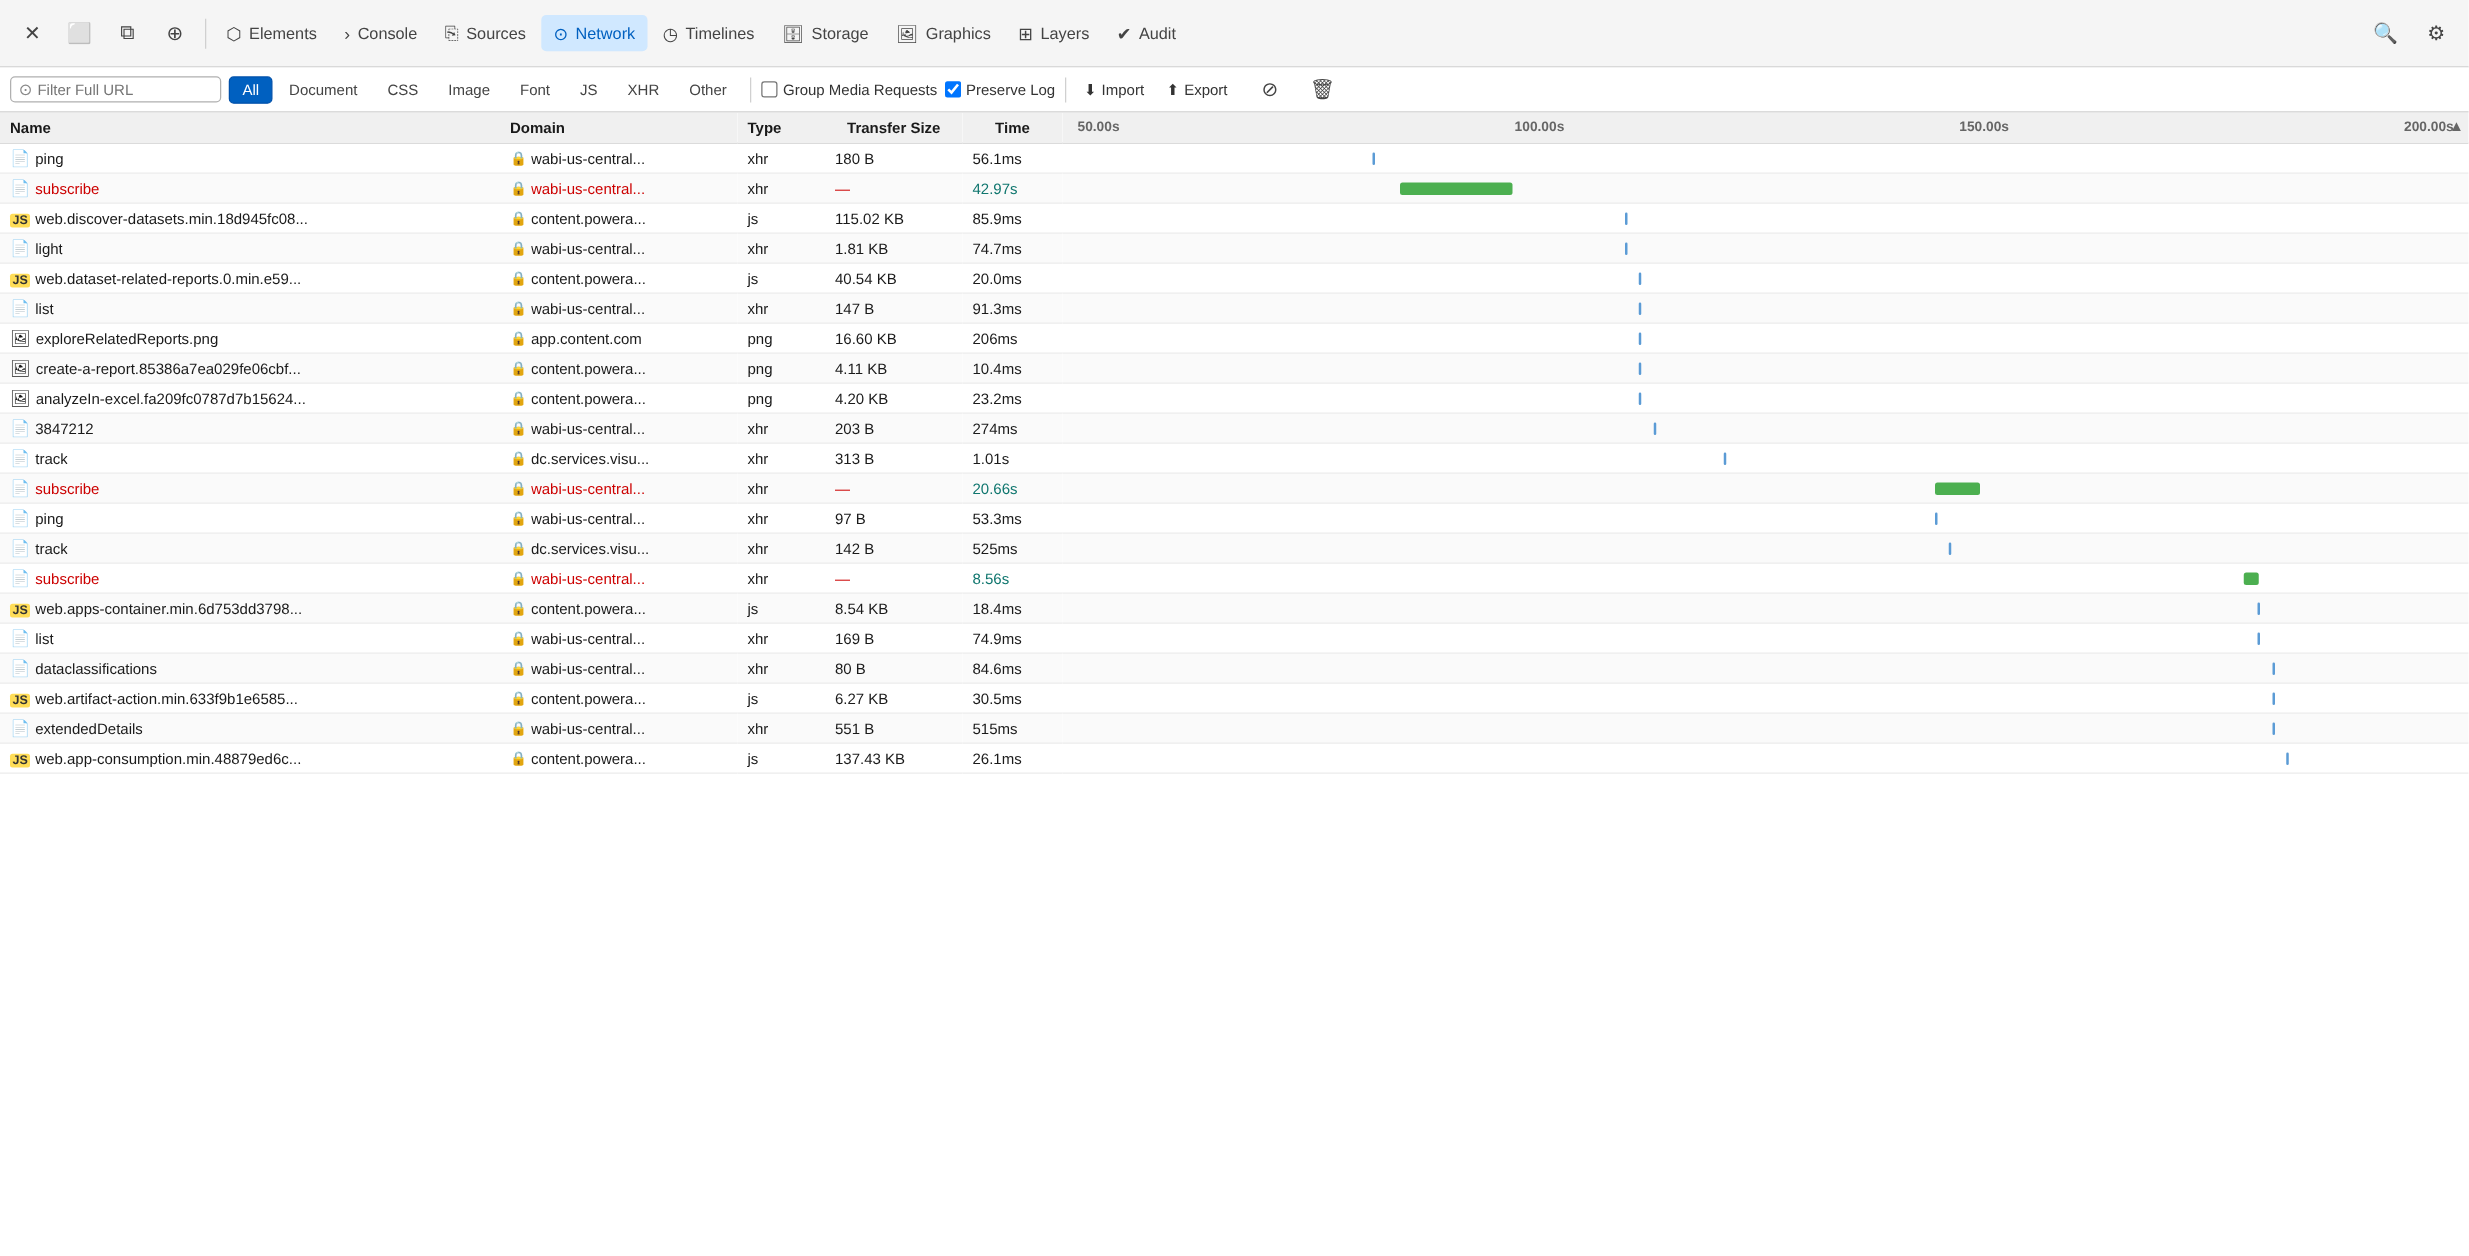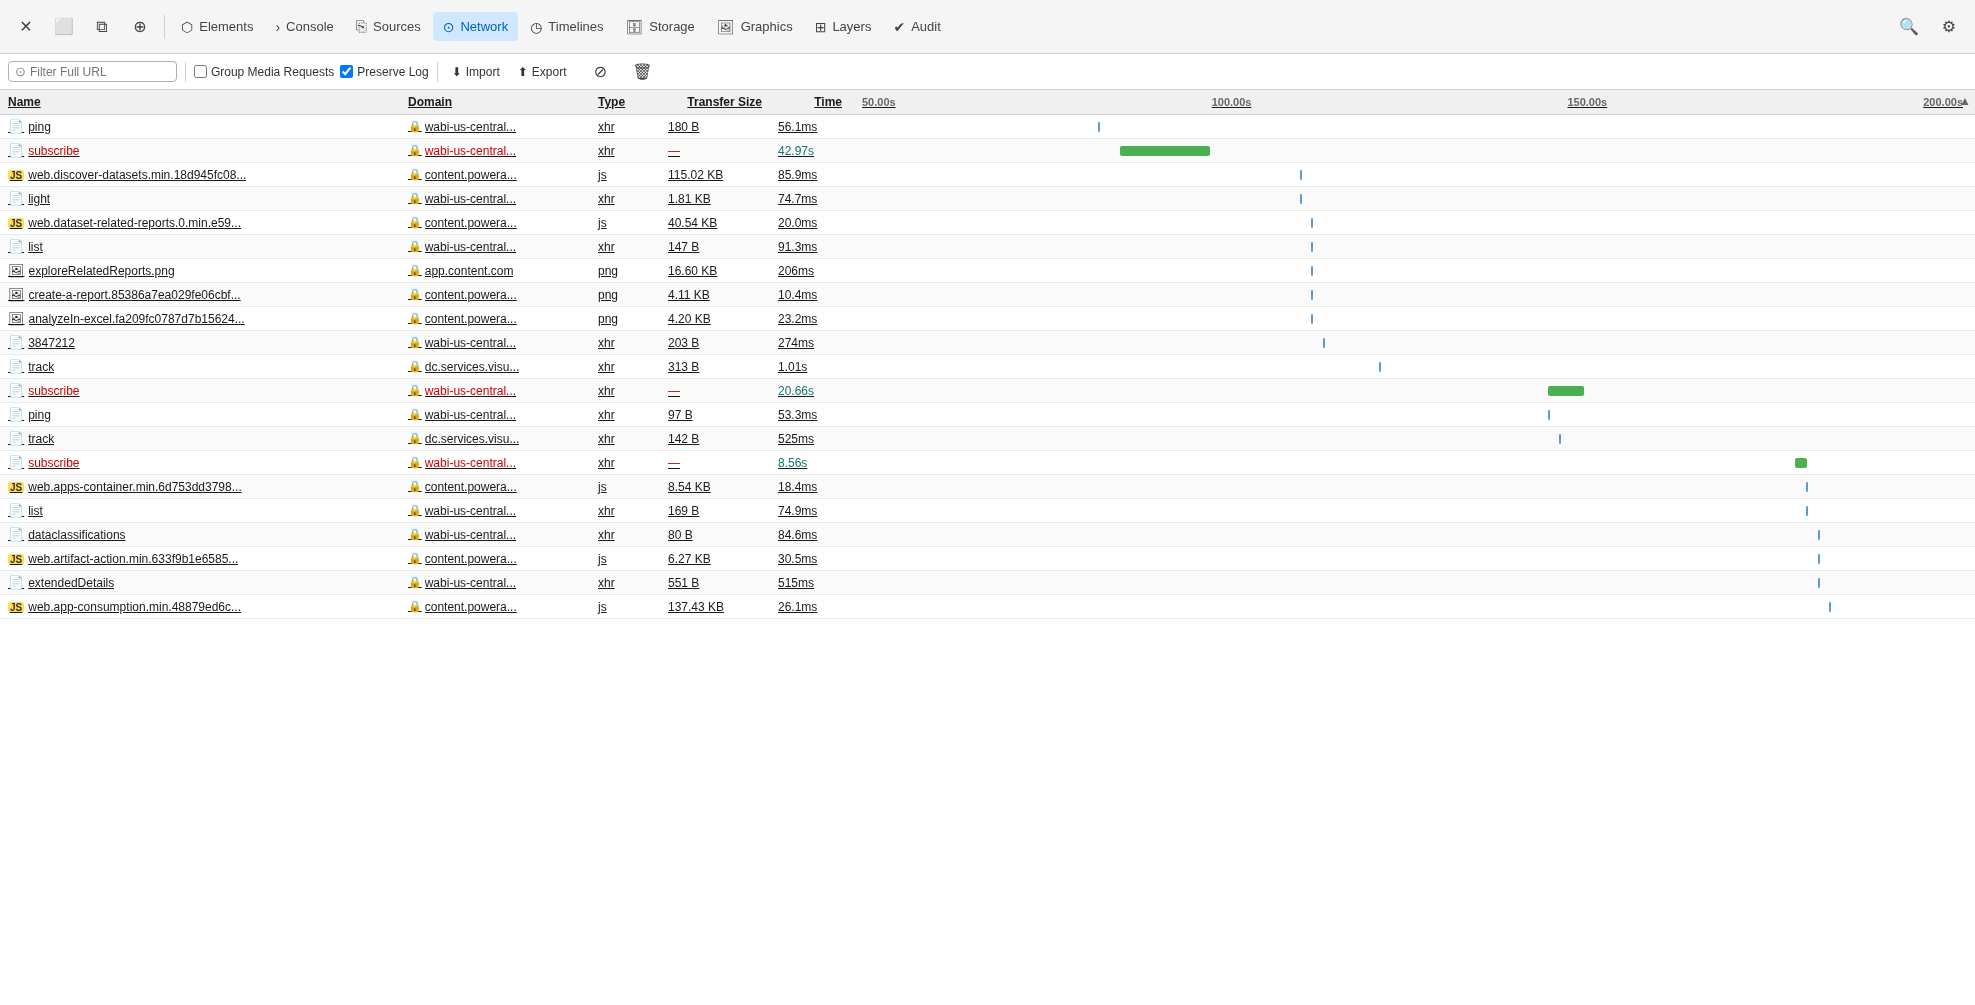--- a/index.html
+++ b/index.html
@@ -55,21 +55,21 @@
       padding: 3px 6px; border-radius: 4px;
     }
 
     
     #net-table { width: 100%; border-collapse: collapse; table-layout: fixed; }
     #net-table thead th {
       background: #f0f0f0; border-bottom: 1px solid #d0d0d0;
       padding: 5px 8px; text-align: left; font-weight: 600; font-size: 12px;
       position: sticky; top: 0; z-index: 2; white-space: nowrap;
     }
-    #net-table thead th.right { text-align: right; }
+    #net-table thead th.right { text-align: center; }
     #net-table tbody tr { border-bottom: 1px solid #ebebeb; }
     #net-table tbody tr:nth-child(even) { background: #fafafa; }
     #net-table tbody td { padding: 4px 8px; font-size: 12px; white-space: nowrap; overflow: hidden; text-overflow: ellipsis; vertical-align: middle; }
     #net-table tbody td.right { text-align: left; }
 
     .name-cell { display: flex; align-items: center; gap: 4px; }
     .file-icon { font-size: 13px; flex-shrink: 0; }
     .name-text { overflow: hidden; text-overflow: ellipsis; white-space: nowrap; }
     .name-red { color: #c00; text-align: right; }
     .domain-cell { display: flex; align-items: center; gap: 3px; }
@@ -91,21 +91,21 @@
     }
     .tl-bar.green { background: #4caf50; }
     .tl-bar.blue-line {
       width: 2px; background: #5b9bd5;
     }
     .tl-collapse-btn {
       position: absolute; right: 4px; top: 4px; cursor: pointer; color: #666; font-size: 12px;
     }
 
     
-    #table-scroll { overflow-y: auto; height: calc(100vh - 92px); text-decoration: underline; }
+    #table-scroll { overflow-y: auto; height: calc(100vh - 92px); }
 
     
     .col-name { width: 400px; }
     .col-domain { width: 190px; }
     .col-type { width: 70px; }
     .col-size { width: 110px; }
     .col-time { width: 80px; }
     .col-timeline { width: auto; }
   </style>
 </head>
@@ -162,20 +162,30 @@
     <button class="toolbar-icon-btn">⚙</button>
   </div>
 </div>
 
 <div id="filterbar">
   <div class="filter-input-wrap">
     <span style="color:#888;font-size:13px;">⊙</span>
     <input type="text" placeholder="Filter Full URL" style="">
   </div>
 
+  <div id="filter-buttons" style="display: flex; gap: 2px;">
+      <button class="filter-btn active">All</button>
+      <button class="filter-btn inactive">Document</button>
+      <button class="filter-btn inactive">CSS</button>
+      <button class="filter-btn inactive">Image</button>
+      <button class="filter-btn inactive">Font</button>
+      <button class="filter-btn inactive">JS</button>
+      <button class="filter-btn inactive">XHR</button>
+      <button class="filter-btn inactive">Other</button>
+    </div>
 
   <div class="filter-sep"></div>
 
   <label class="checkbox-wrap">
     <input type="checkbox" style="">
     <span>Group Media Requests</span>
   </label>
 
   <label class="checkbox-wrap">
     <input type="checkbox" id="preserve-log-cb" checked="" style="">

